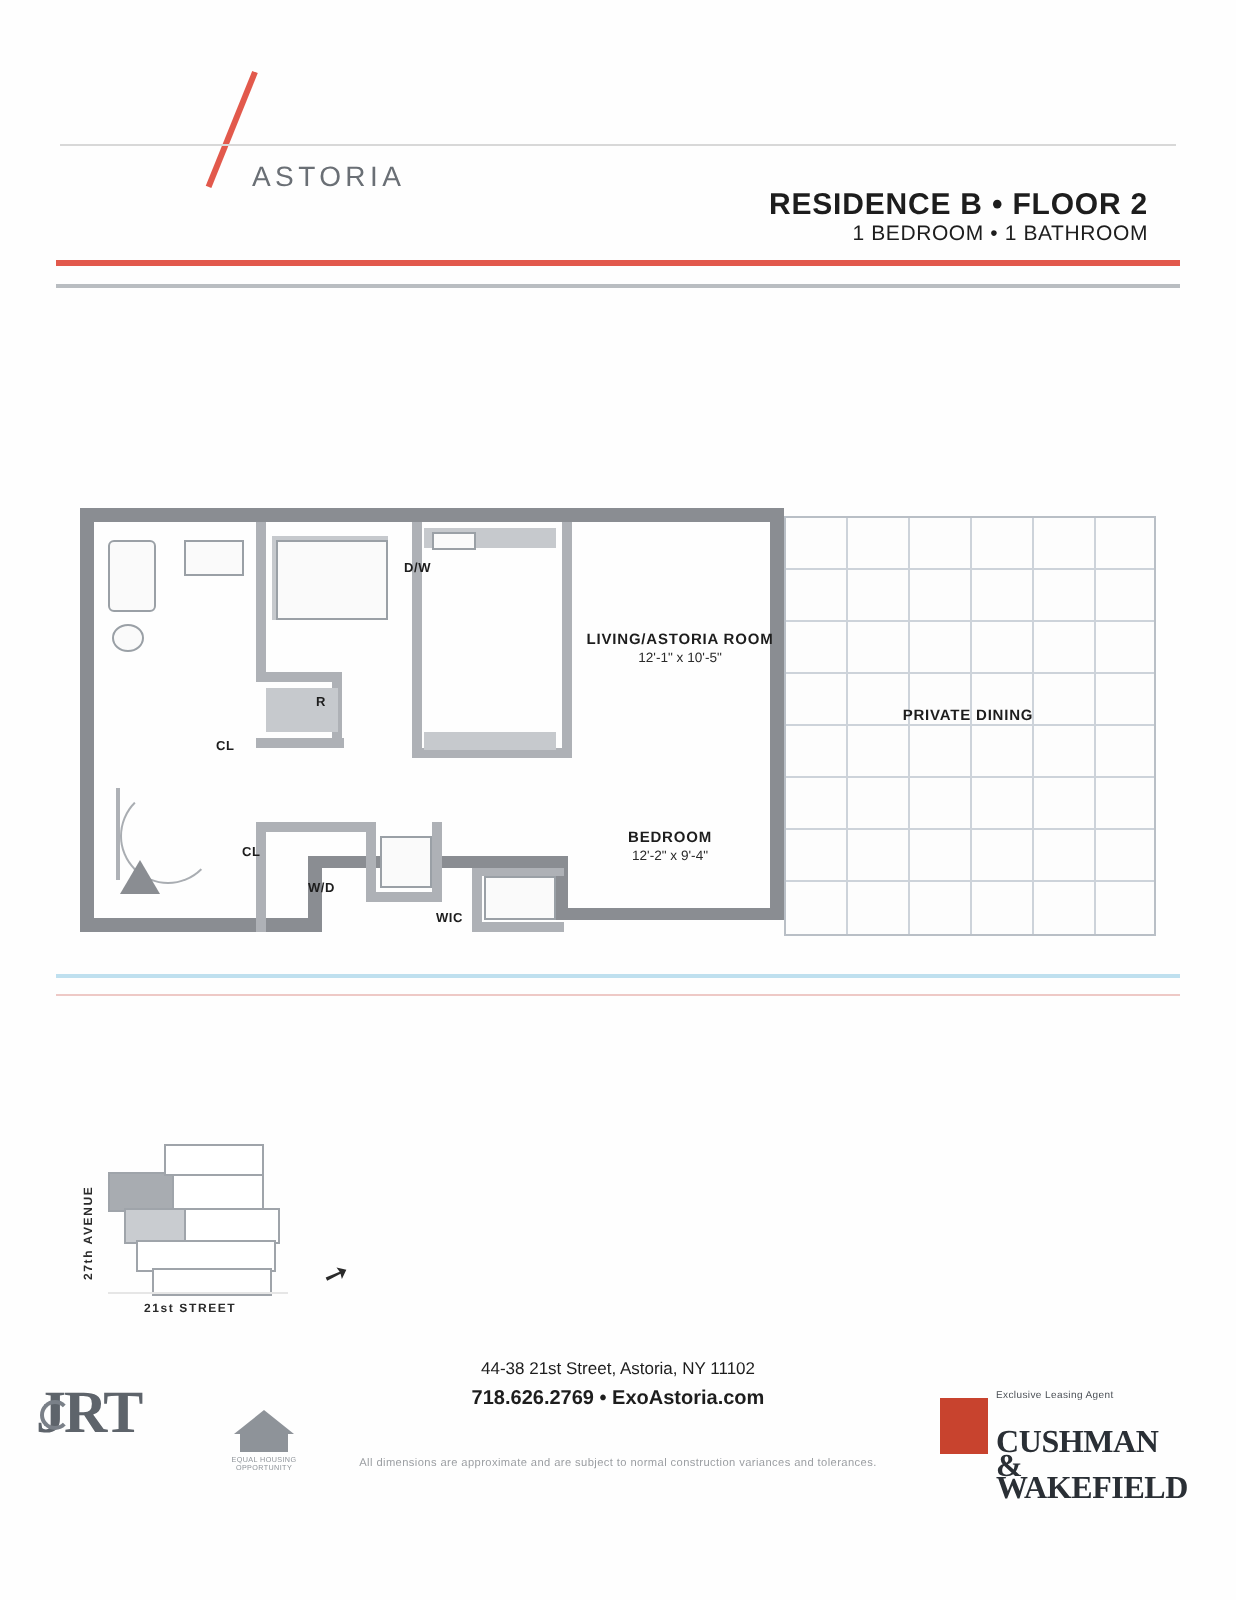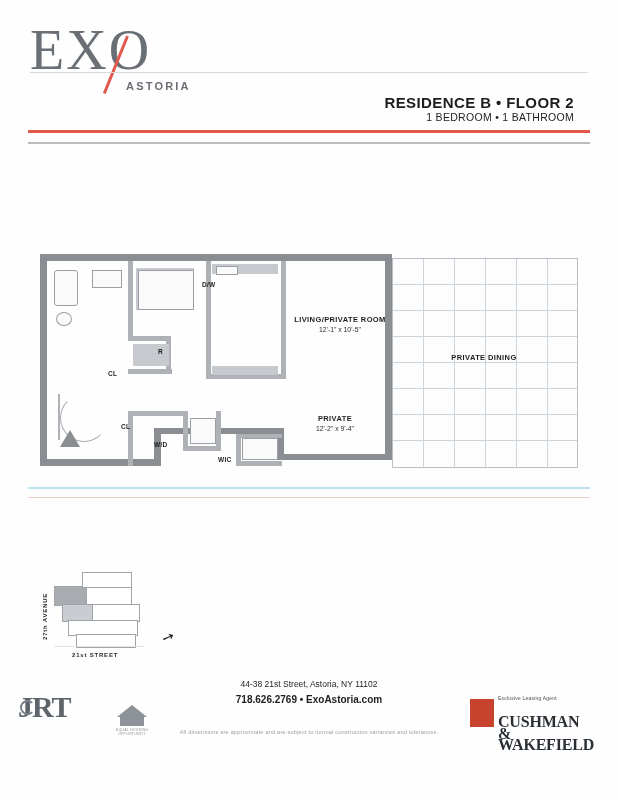--- a/index.html
+++ b/index.html
@@ -34,24 +34,23 @@
     font-size: 56px;
     letter-spacing: 2px;
     color: #6a6f75;
     line-height: 56px;
     font-weight: 400;
   }
   .logo-sub {
     position: absolute;
     left: 96px;
     top: 58px;
-    font-size: 11px;
+    font-size: 14px;
     letter-spacing: 2.2px;
     color: #6a6f75;
-    font-weight: bold;
   }
   .logo-slash {
     position: absolute;
     left: 96px;
     top: 14px;
     width: 3px;
     height: 62px;
     background: #e2594c;
     transform: rotate(22deg);
     transform-origin: top center;
@@ -344,21 +343,20 @@
     position: absolute;
     background: #e6e6e6;
   }
 </style>
 </head>
 <body>
 
 <div class="page">
 
   <div class="logo">
-    <div class="logo-text">EXO</div>
     <div class="logo-slash"></div>
     <div class="logo-sub">ASTORIA</div>
   </div>
 
   <div class="hdr-rule-thin"></div>
   <div class="res-title">RESIDENCE B • FLOOR 2</div>
   <div class="res-sub">1 BEDROOM • 1 BATHROOM</div>
   <div class="hdr-rule-red"></div>
   <div class="hdr-rule-grey"></div>
 
@@ -416,24 +414,24 @@
     <div class="fixture-grey" style="left:93px; top:96px; width:36px; height:22px;"></div>
     <div class="fixture-grey" style="left:172px; top:118px; width:66px; height:9px;"></div>
 
     <div class="fixture" style="left:150px; top:170px; width:24px; height:24px;"></div>
     <div class="fixture" style="left:202px; top:190px; width:34px; height:20px;"></div>
 
     <div class="door-arc" style="left:20px; top:146px; width:46px; height:46px;"></div>
     <div class="wall wall-lt" style="left:18px; top:146px; width:2px; height:46px;"></div>
     <div class="tri" style="left:20px; top:182px;"></div>
 
-    <div class="room-label" style="left:250px; top:66px; width:100px;">LIVING/PRIVATE ROOM</div>
+    <div class="room-label" style="left:250px; top:66px; width:100px;">LIVING/ASTORIA ROOM</div>
     <div class="room-dim" style="left:250px; top:78px; width:100px;">12'-1" x 10'-5"</div>
 
-    <div class="room-label" style="left:240px; top:165px; width:110px;">PRIVATE</div>
+    <div class="room-label" style="left:240px; top:165px; width:110px;">BEDROOM</div>
     <div class="room-dim" style="left:240px; top:177px; width:110px;">12'-2" x 9'-4"</div>
 
     <div class="room-label" style="left:385px; top:104px; width:118px;">PRIVATE DINING</div>
 
     <div class="small-label" style="left:162px; top:33px;">D/W</div>
     <div class="small-label" style="left:118px; top:100px;">R</div>
     <div class="small-label" style="left:68px;  top:122px;">CL</div>
     <div class="small-label" style="left:81px;  top:175px;">CL</div>
     <div class="small-label" style="left:114px; top:193px;">W/D</div>
     <div class="small-label" style="left:178px; top:208px;">WIC</div>

